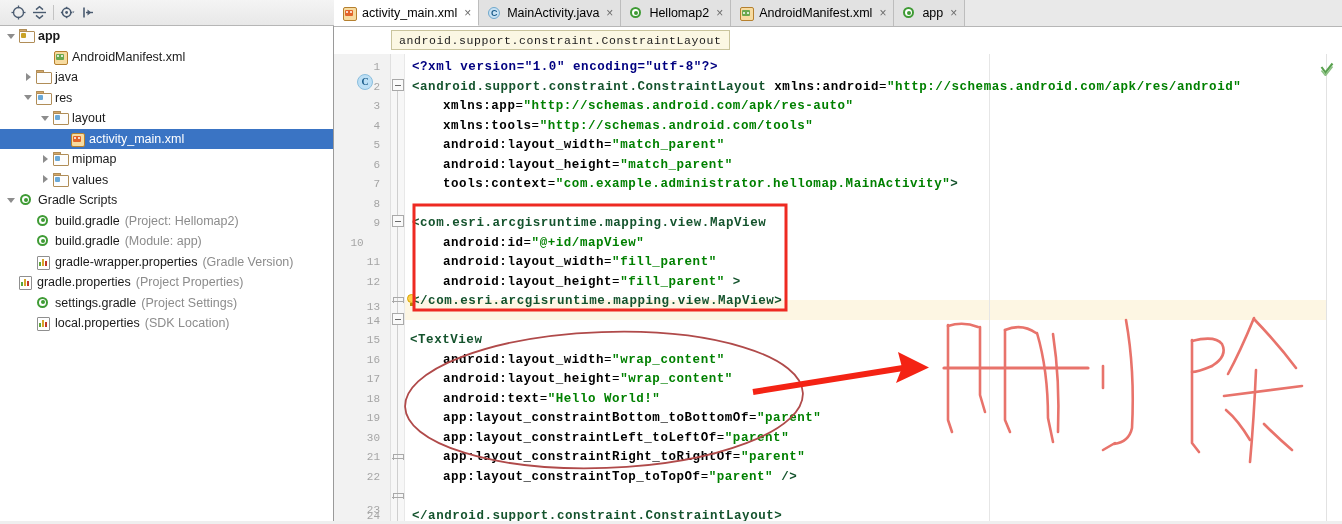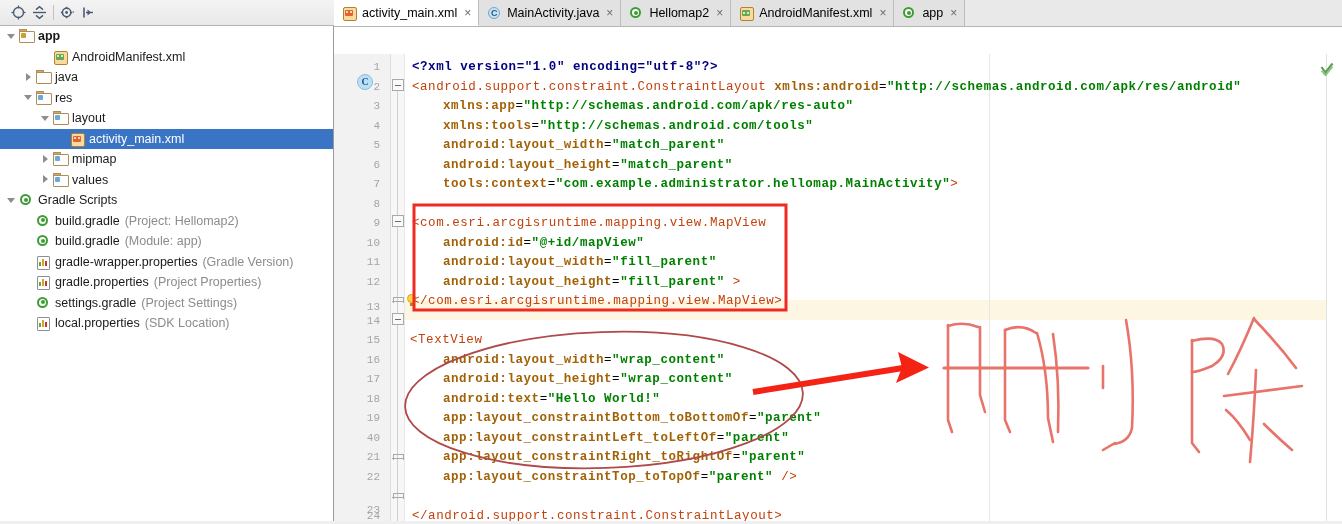--- a/index.html
+++ b/index.html
@@ -214,22 +214,22 @@
   .ln{
     position:absolute;left:0;width:46px;text-align:right;
     font-family:"Liberation Mono", monospace;font-size:11px;color:#a5a5a5;
     line-height:19.5px;height:19.5px;
   }
   .codeline{
     position:absolute;left:78px;height:19.5px;line-height:19.5px;
     font-family:"Liberation Mono", monospace;font-size:12.5px;white-space:pre;
     letter-spacing:.55px;
   }
-  .t-tag{color:#c2410c;font-weight:normal;}
-  .t-attr{color:#a16207;font-weight:bold;}
+  .t-tag{color:#14532d;font-weight:bold;}
+  .t-attr{color:#000000;font-weight:bold;}
   .t-val{color:#008000;font-weight:bold;}
   .t-pi{color:#000080;font-weight:bold;}
   .t-plain{color:#000;}
 
   
   .foldmark{
     position:absolute;left:58px;width:12px;height:12px;
     border:1px solid #a9a9a9;background:#fafafa;box-sizing:border-box;
   }
   .foldmark::after{
@@ -431,21 +431,21 @@
           <span class="arrow none"></span>
           <span class="ico props">
             <span class="p-body"></span>
             <span class="b1"></span>
             <span class="b2"></span>
             <span class="b3"></span>
           </span>
           <span class="label">gradle-wrapper.properties</span>
           <span class="sublabel">(Gradle Version)</span>
         </div>
-        <div class="tree-row" style="padding-left: 23px;">
+        <div class="tree-row" style="padding-left: 5px;">
           <span class="arrow none"></span>
           <span class="ico props">
             <span class="p-body"></span>
             <span class="b1"></span>
             <span class="b2"></span>
             <span class="b3"></span>
           </span>
           <span class="label">gradle.properties</span>
           <span class="sublabel">(Project Properties)</span>
         </div>
@@ -514,44 +514,49 @@
         <div class="tab">
           <span class="ico gradle">
             <span class="g-ring"></span>
             <span class="g-dot"></span>
           </span>
           <span>app</span>
           <span class="tab-close">×</span>
         </div>
       </div>
 
+    <div id="breadcrumb-wrap">
+      <div id="breadcrumb">
+        <span>android.support.constraint.ConstraintLayout</span>
+      </div>
+    </div>
 
     <div id="code-area">
       <div id="current-line-hl"></div>
       <div id="gutter">
           <div class="ln" style="top: 4px;">1</div>
           <div class="ln" style="top: 23.5px;">2</div>
           <div class="ln" style="top: 43px;">3</div>
           <div class="ln" style="top: 62.5px;">4</div>
           <div class="ln" style="top: 82px;">5</div>
           <div class="ln" style="top: 101.5px;">6</div>
           <div class="ln" style="top: 121px;">7</div>
           <div class="ln" style="top: 140.5px;">8</div>
           <div class="ln" style="top: 160px;">9</div>
-          <div class="ln" style="top: 179.5px;">10</div>
+          <div class="ln" style="top: 179.5px; text-align: center;">10</div>
           <div class="ln" style="top: 199px;">11</div>
           <div class="ln" style="top: 218.5px;">12</div>
           <div class="ln" style="top: 244px;">13</div>
           <div class="ln" style="top: 257.5px;">14</div>
           <div class="ln" style="top: 277px;">15</div>
           <div class="ln" style="top: 296.5px;">16</div>
           <div class="ln" style="top: 316px;">17</div>
           <div class="ln" style="top: 335.5px;">18</div>
           <div class="ln" style="top: 355px;">19</div>
-          <div class="ln" style="top: 374.5px;">40</div>
+          <div class="ln" style="top: 374.5px;">30</div>
           <div class="ln" style="top: 394px;">21</div>
           <div class="ln" style="top: 413.5px;">22</div>
           <div class="ln" style="top: 413px; margin-top: 34px;">23</div>
           <div class="ln" style="top: 452.5px;">24</div>
         </div>
       <div id="gutter-border"></div>
       <div id="fold-strip"></div>
       <div id="fold-line"></div>
       <div id="margin-guide"></div>
 

